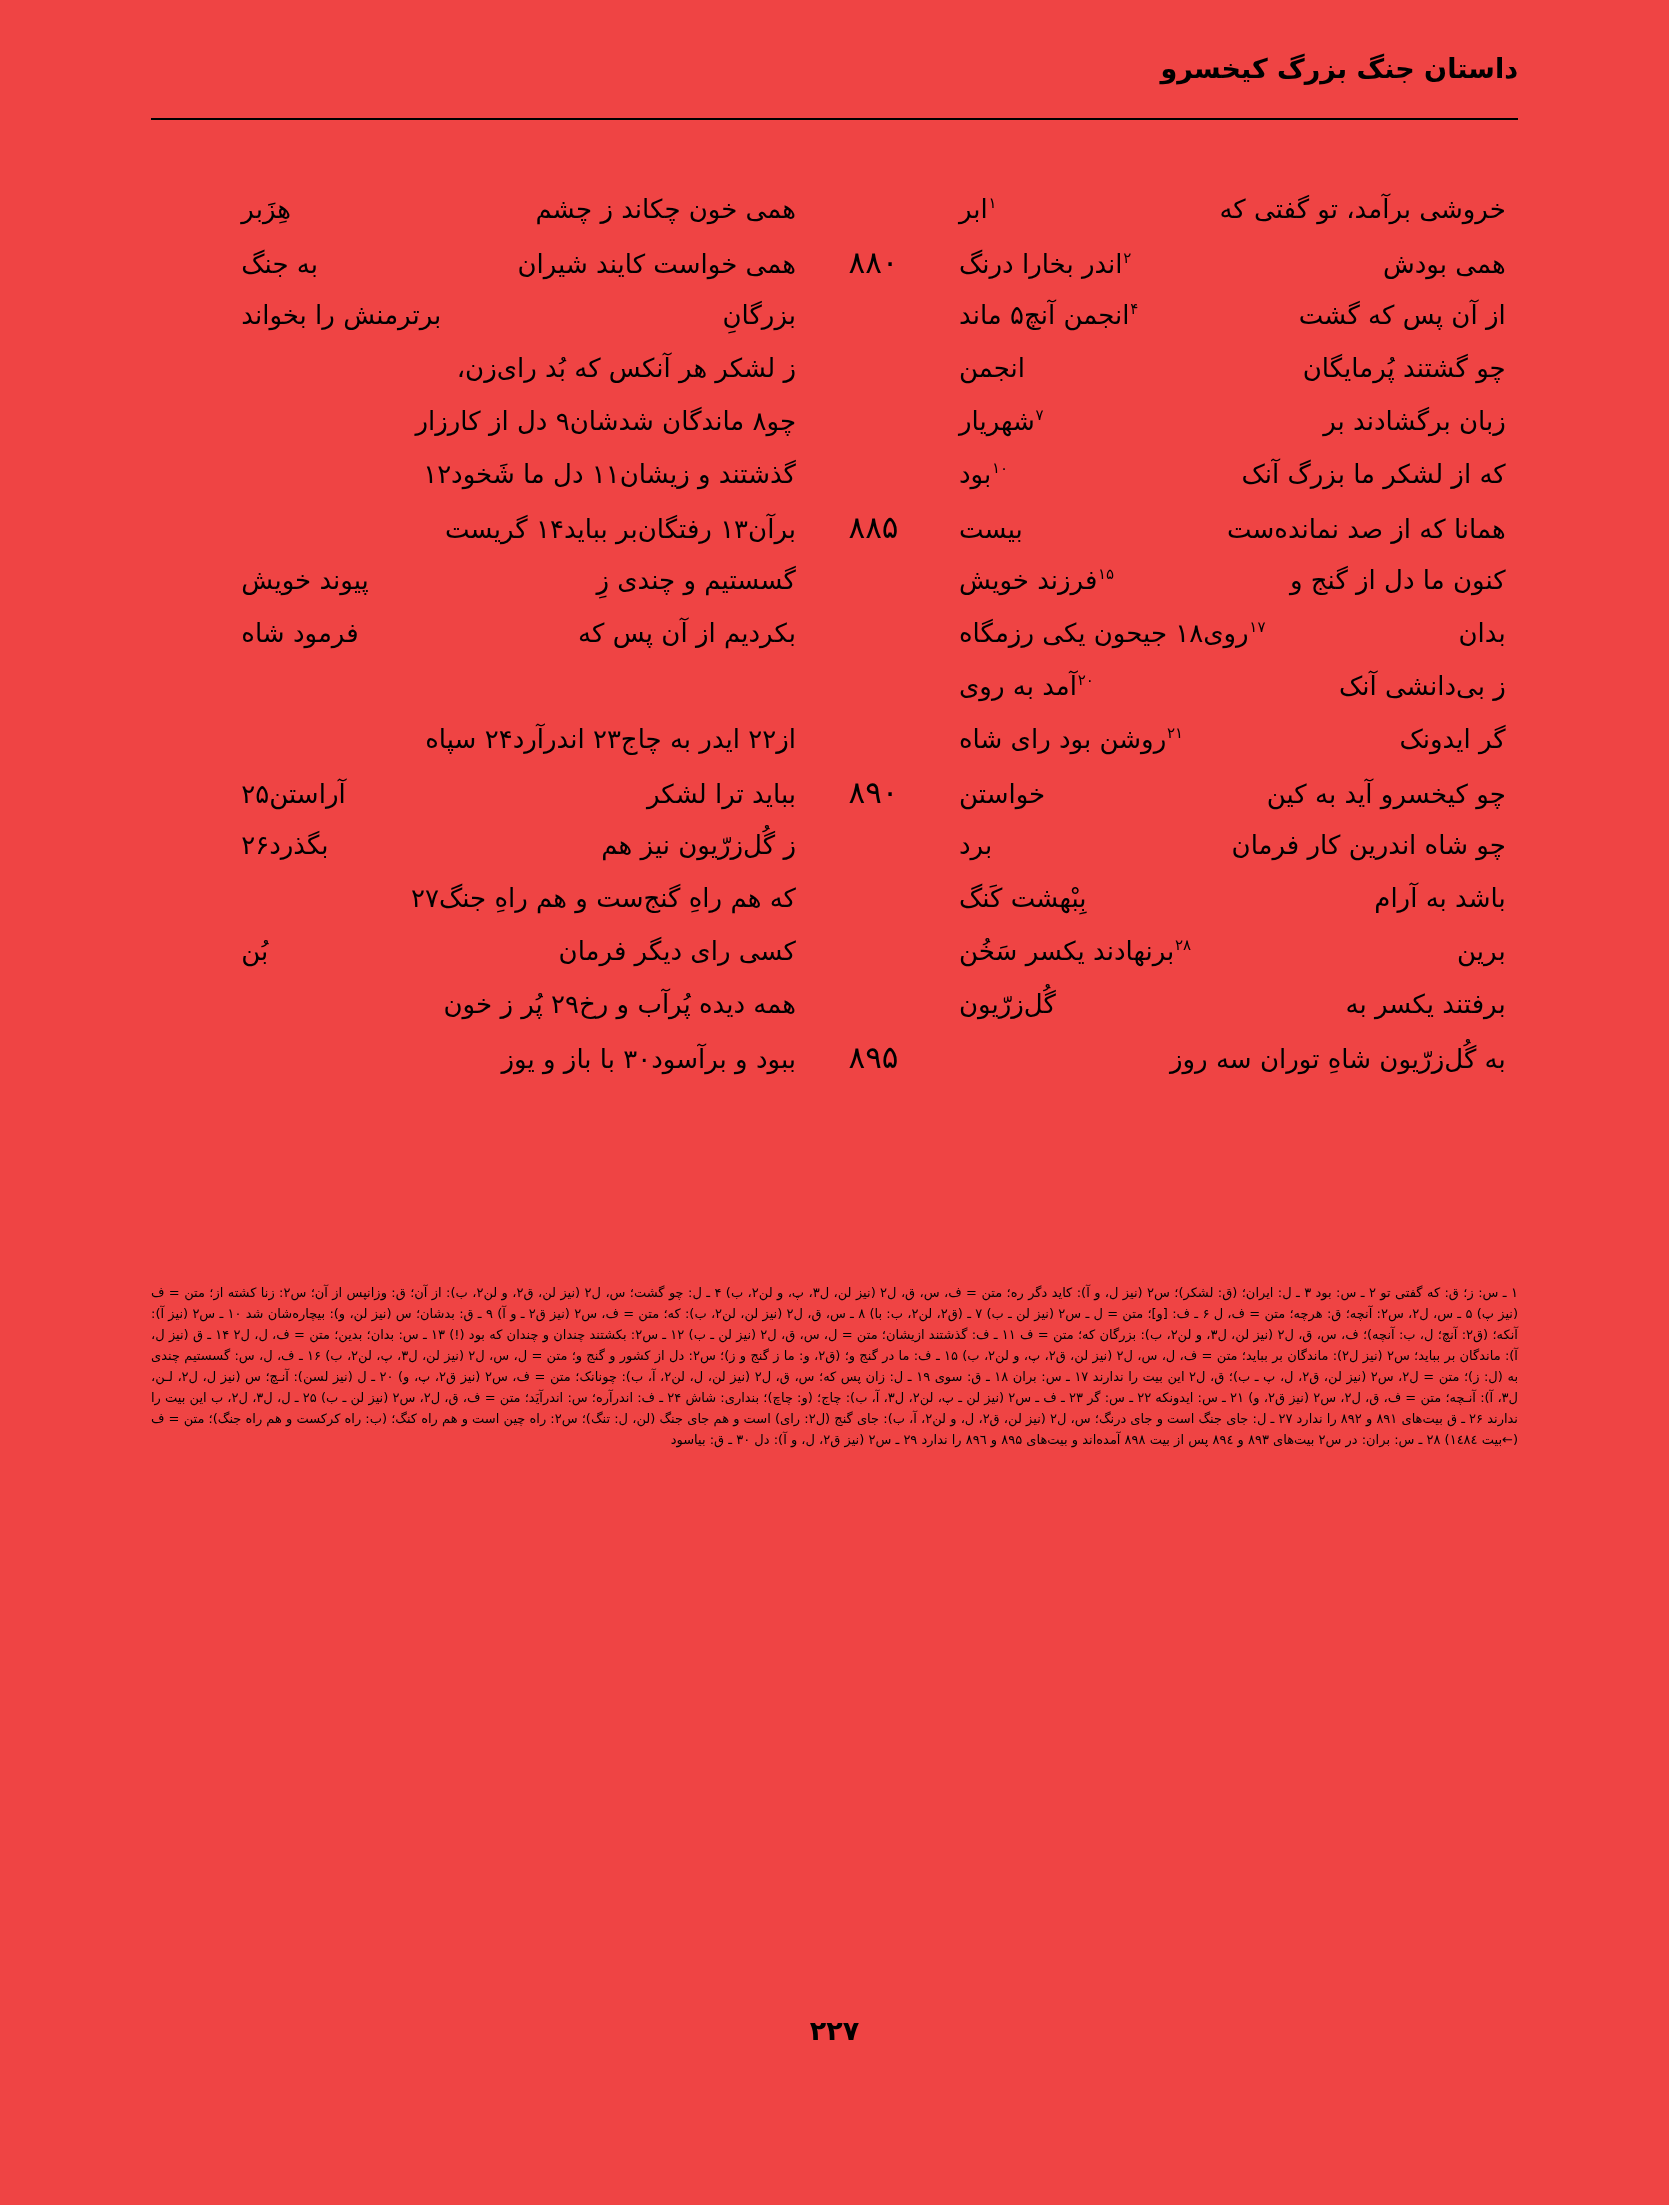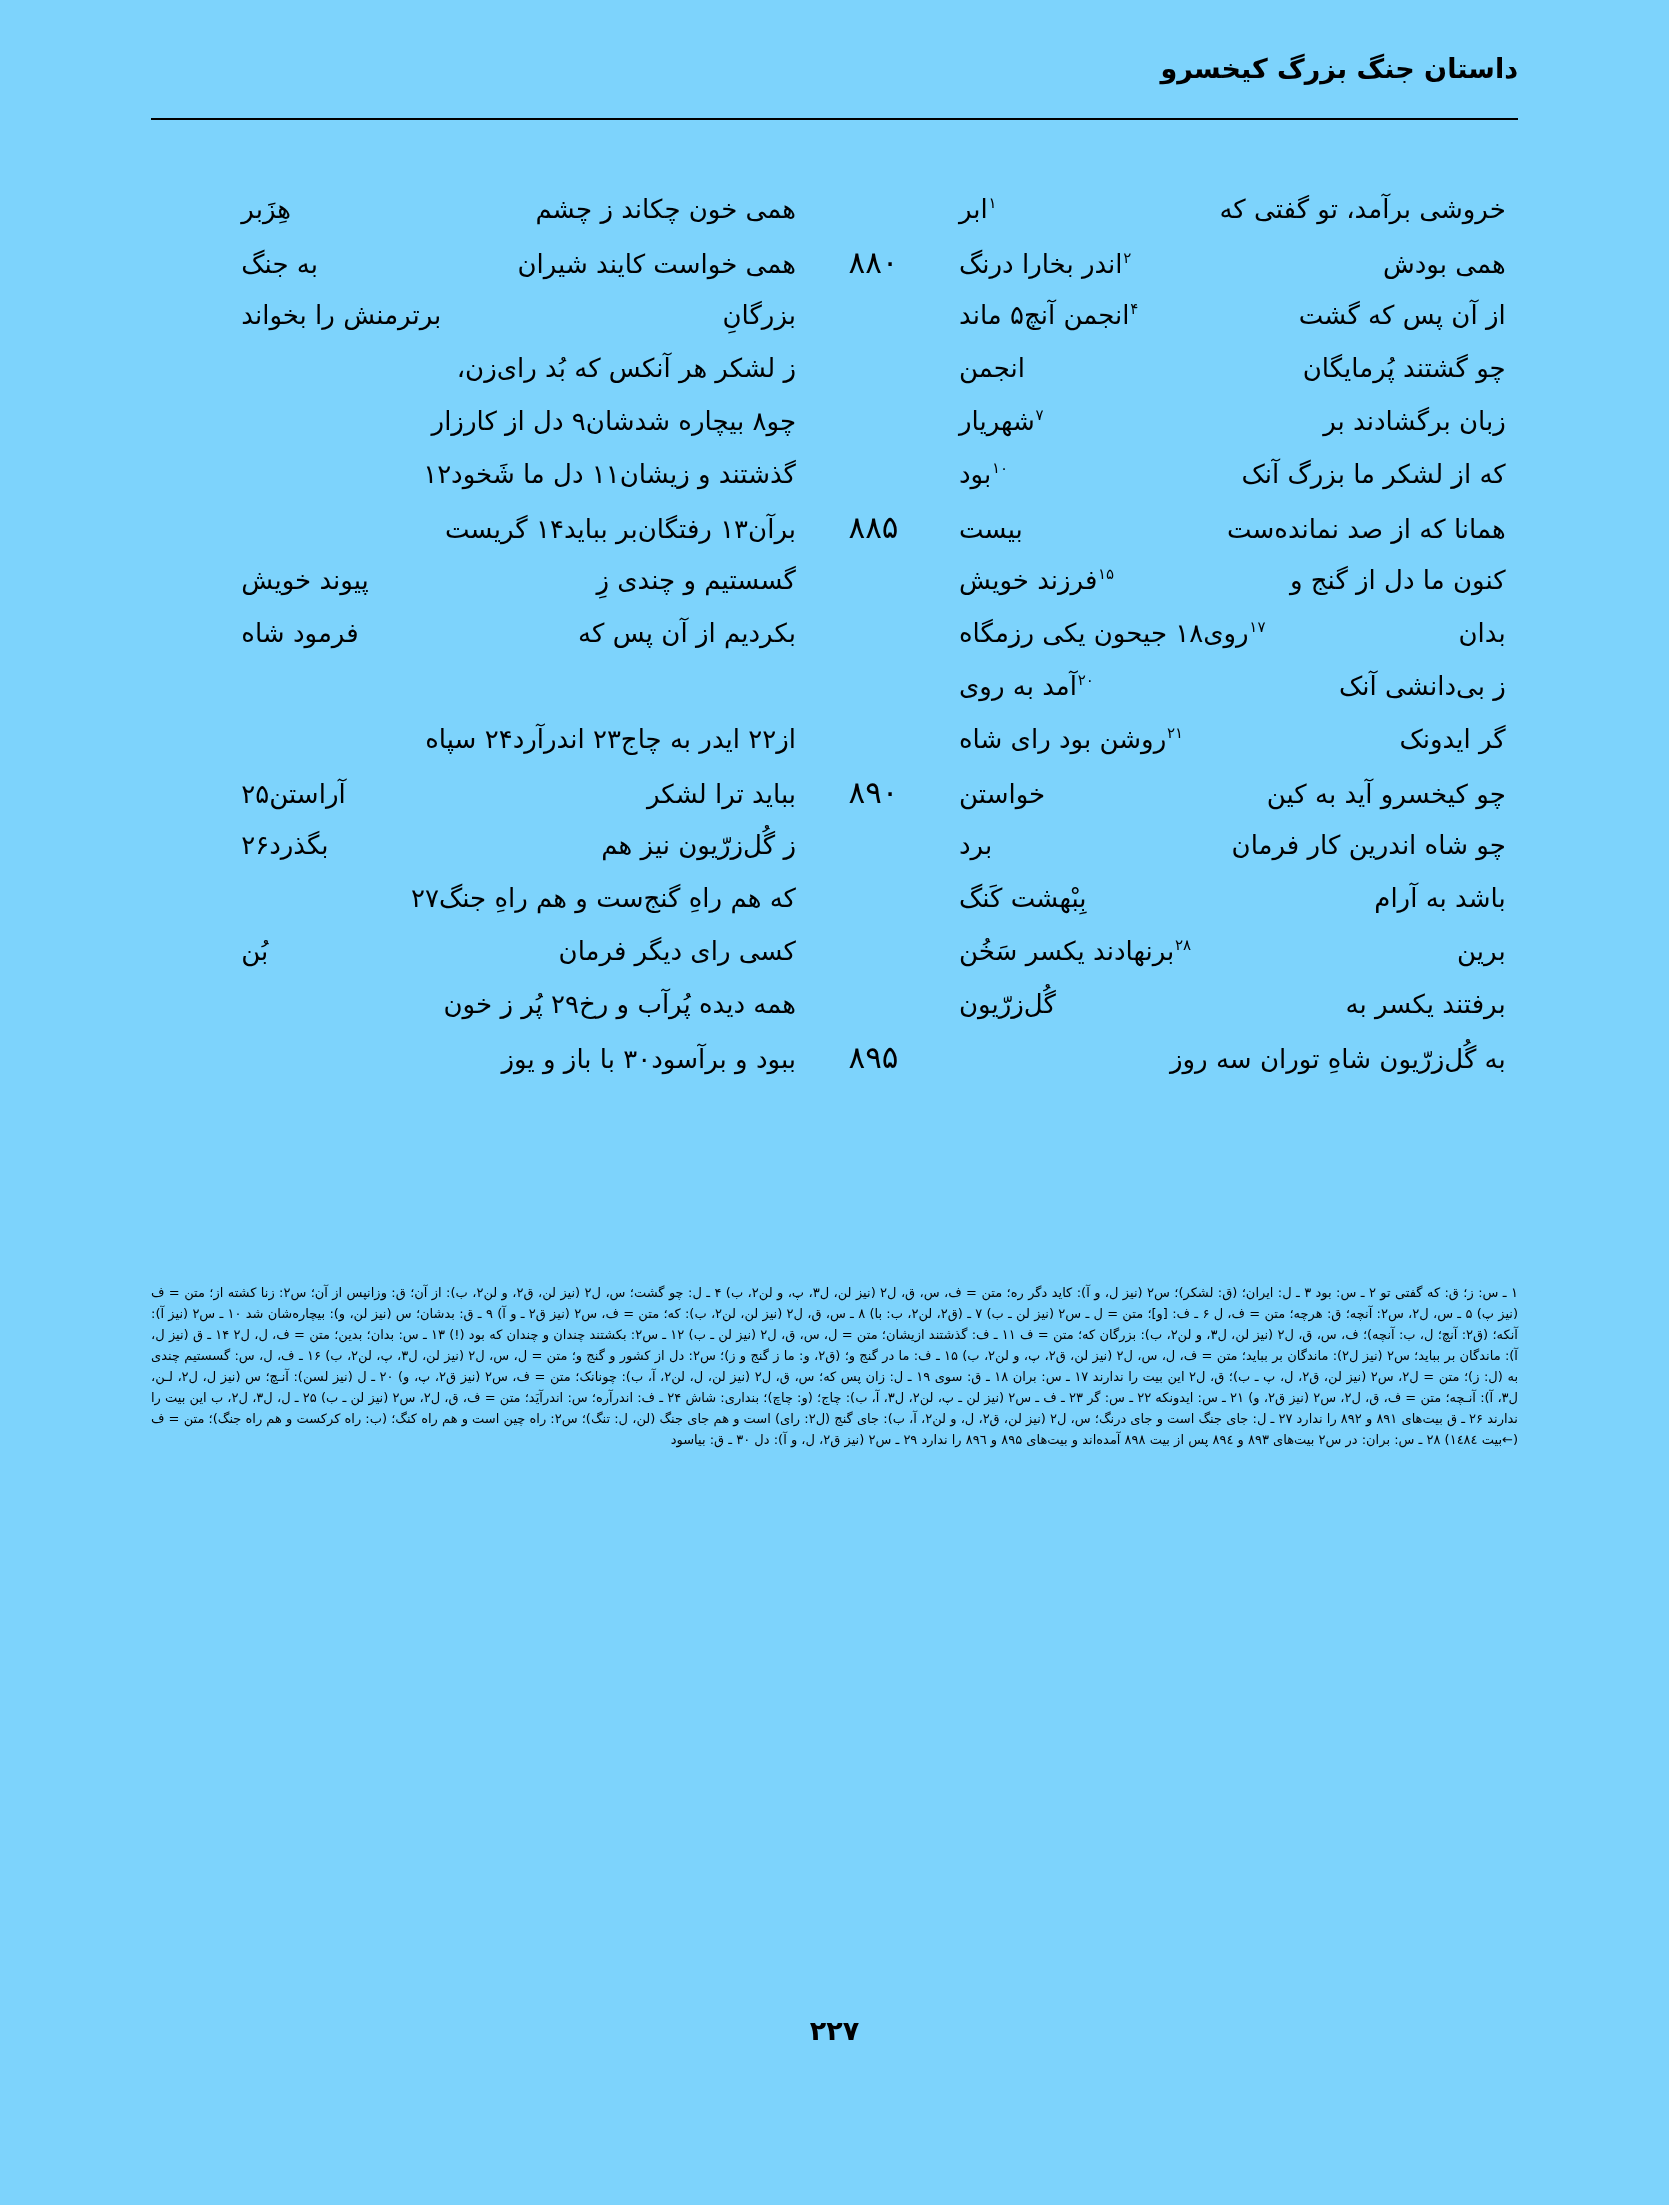--- a/index.html
+++ b/index.html
@@ -13,21 +13,21 @@
     height: 2205px;
     position: relative;
     font-family: "DejaVu Sans", "Liberation Sans", sans-serif;
     color: #000000;
     overflow: hidden;
   }
 
   .page {
     position: absolute;
     inset: 0;
-    background: #7dd3fc;
+    background: #ef4444;
     padding-left: 18px;
   }
 
   
   .header-zone {
     position: absolute;
     top: 53px;
     right: 151px;
     left: 151px;
     height: 75px;
@@ -168,21 +168,21 @@
         </div>
         <div class="num-cell"></div>
         <div class="hemistich second tight"><span>ز لشکر هر آنکس که بُد رای‌زن،</span></div>
       </div>
       <div class="verse-row">
         <div class="hemistich first">
           <span>زبان برگشادند بر</span>
           <span><sup class="fn">۷</sup><span>شهریار</span></span>
         </div>
         <div class="num-cell"></div>
-        <div class="hemistich second tight"><span>چو۸ بیچاره شدشان۹ دل از کارزار</span></div>
+        <div class="hemistich second tight"><span>چو۸ ماندگان شدشان۹ دل از کارزار</span></div>
       </div>
       <div class="verse-row">
         <div class="hemistich first">
           <span>که از لشکر ما بزرگ آنک</span>
           <span><sup class="fn">۱۰</sup><span>بود</span></span>
         </div>
         <div class="num-cell"></div>
         <div class="hemistich second tight"><span>گذشتند و زیشان۱۱ دل ما شَخود۱۲</span></div>
       </div>
       <div class="verse-row">

